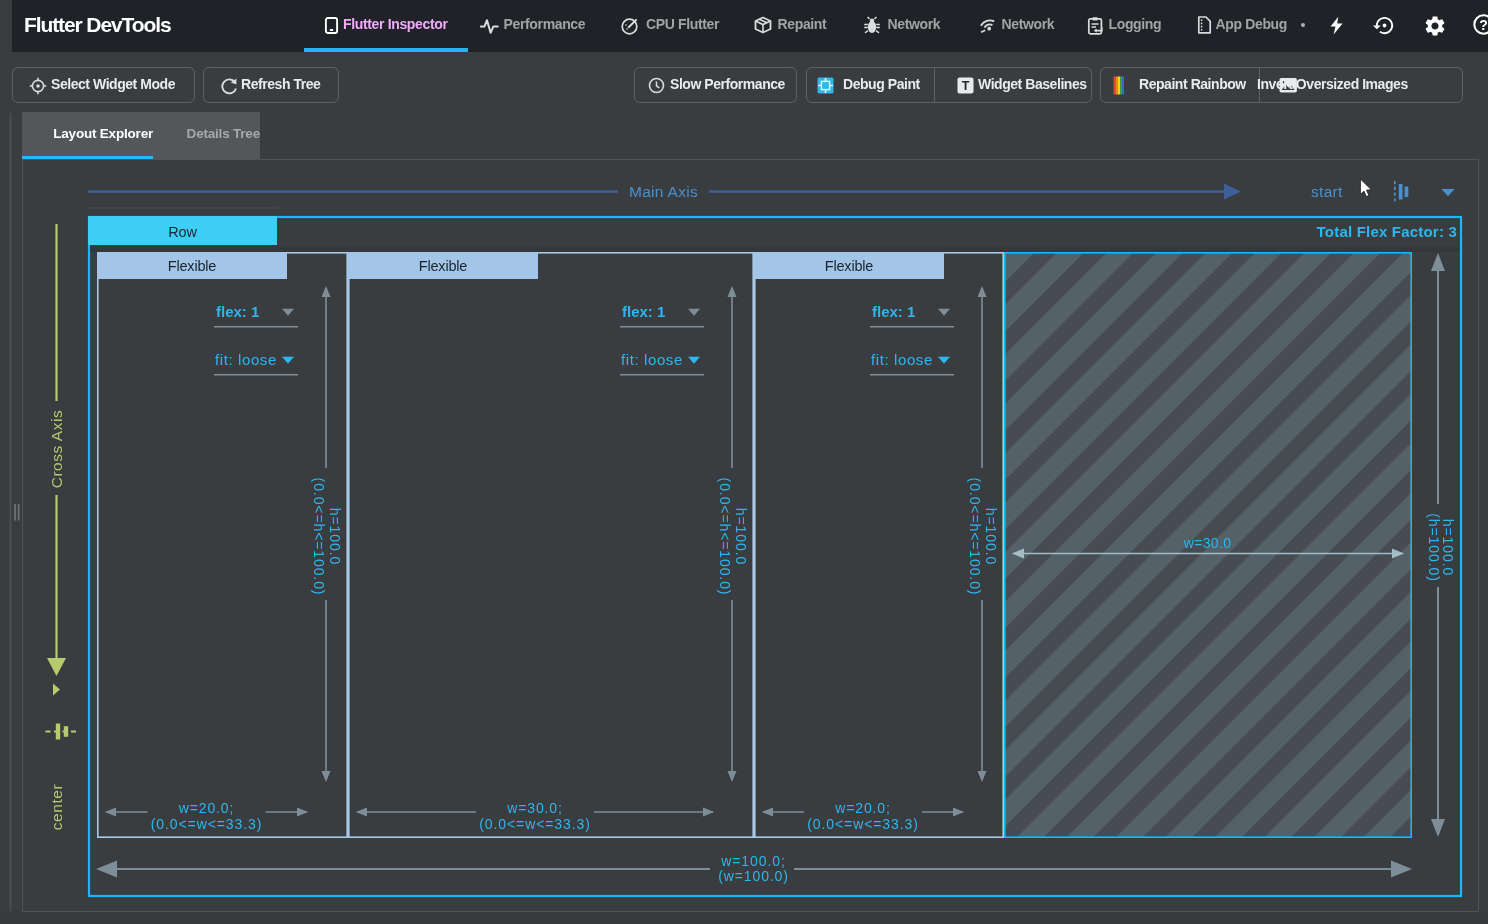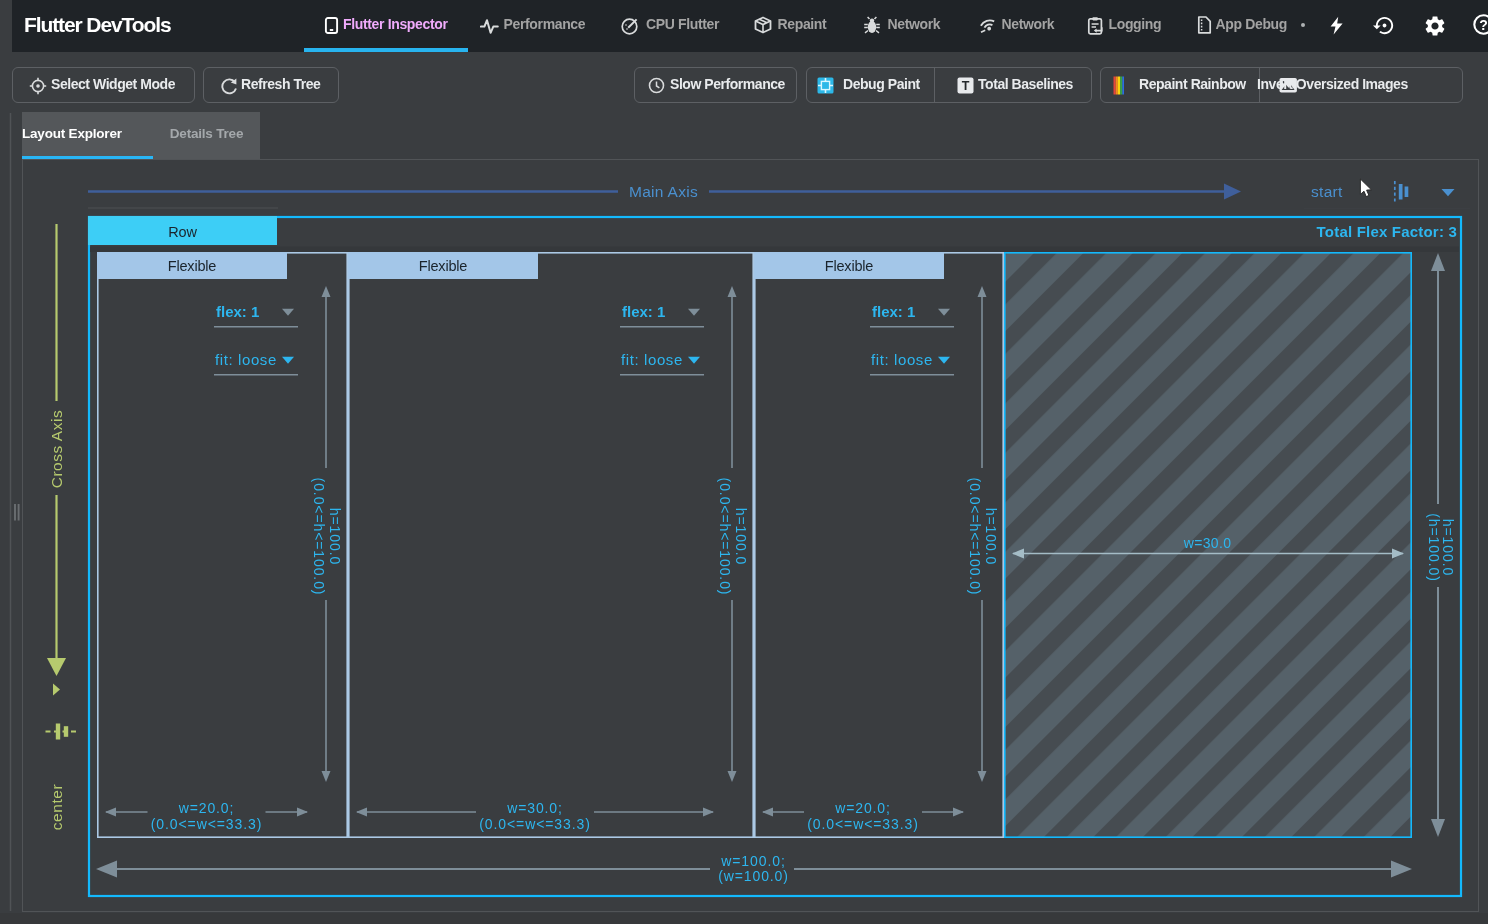--- a/index.html
+++ b/index.html
@@ -109,41 +109,41 @@
 <svg style="position:absolute;left:817px;top:77px" width="17" height="17" viewBox="0 0 17 17">
       <rect x="0.5" y="0.5" width="16" height="16" rx="1.5" fill="#2cb8e8"></rect>
       <path d="M8.5,1 V5 M8.5,12 V16 M1,8.5 H5 M12,8.5 H16" stroke="#d9f7ff" stroke-width="1.6"></path>
       <rect x="4.4" y="4.4" width="8.2" height="8.2" fill="none" stroke="#d9f7ff" stroke-width="1.4"></rect>
     </svg>
 <div class="btxt" style="left:843px">Debug Paint</div>
 <svg style="position:absolute;left:957px;top:77px" width="17" height="17" viewBox="0 0 17 17">
       <rect x="0.5" y="0.5" width="16" height="16" rx="2" fill="#e8eaec"></rect>
       <text x="8.5" y="13" text-anchor="middle" font-size="12.5" font-weight="bold" fill="#24282c" font-family="Liberation Sans, sans-serif">T</text>
     </svg>
-<div class="btxt" style="left:978px">Total Baselines</div>
+<div class="btxt" style="left:978px">Widget Baselines</div>
 <div class="btn" style="left:1100px;width:363px"></div>
 <div class="abs" style="left:1259px;top:68px;width:1px;height:34px;background:#5d6064"></div>
 <svg style="position:absolute;left:1113px;top:76px" width="11" height="19" viewBox="0 0 11 19">
       <rect x="0.5" y="0.5" width="2.2" height="18" fill="#e5443b"></rect>
       <rect x="2.7" y="0.5" width="2.2" height="18" fill="#f28b1f"></rect>
       <rect x="4.9" y="0.5" width="2.2" height="18" fill="#f6d40e"></rect>
       <rect x="7.1000000000000005" y="0.5" width="2.2" height="18" fill="#3ba345"></rect>
       <rect x="9.3" y="0.5" width="2.2" height="18" fill="#2d6fe0"></rect>
     </svg>
 <div class="btxt" style="left:1139px">Repaint Rainbow</div>
 <svg style="position:absolute;left:1279px;top:77px" width="18" height="16" viewBox="0 0 18 16">
       <rect x="0.5" y="1" width="17.4" height="14.6" rx="1.8" fill="#e8eaec"></rect>
       <polygon points="2.6,12.9 6.8,7.4 9.6,10.8 12,7.9 15.6,12.9" fill="#3a3d40"></polygon>
       <circle cx="4.9" cy="5.3" r="1.25" fill="#3a3d40"></circle>
     </svg>
 <div class="btxt" style="left:1257px">Invert Oversized Images</div>
 
 <div class="abs" style="left:22px;top:112px;width:238px;height:47px;background:#54575a"></div>
-<div class="abs" style="left:22px;top:112px;width:131px;height:47px;line-height:44px;text-align:left;font-size:13.5px;font-weight:bold;color:#fff;letter-spacing:-0.2px">Layout Explorer</div>
-<div class="abs" style="left:153px;top:112px;width:107px;height:47px;line-height:44px;text-align:center;font-size:13.5px;font-weight:bold;color:#a4a8ab;letter-spacing:-0.2px">Details Tree</div>
+<div class="abs" style="left:22px;top:112px;width:131px;height:47px;line-height:44px;text-align:right;font-size:13.5px;font-weight:bold;color:#fff;letter-spacing:-0.2px">Layout Explorer</div>
+<div class="abs" style="left:153px;top:112px;width:107px;height:47px;line-height:44px;text-align:right;font-size:13.5px;font-weight:bold;color:#a4a8ab;letter-spacing:-0.2px">Details Tree</div>
 <div class="abs" style="left:22px;top:155.5px;width:131px;height:3.5px;background:#29b6f6"></div>
 
 <svg class="abs" style="left:0;top:0" width="1488" height="924" viewBox="0 0 1488 924" font-family="Liberation Sans, sans-serif">
 <defs>
 <pattern id="hz" width="35" height="35" patternUnits="userSpaceOnUse" patternTransform="rotate(-45 0 0)">
 <rect width="35" height="35" fill="#556169"></rect>
 <rect y="0" width="35" height="16.2" fill="#464c51"></rect>
 </pattern>
 </defs>
 <rect x="22.5" y="159.5" width="1456" height="752" fill="none" stroke="#515457" stroke-width="1"></rect>

